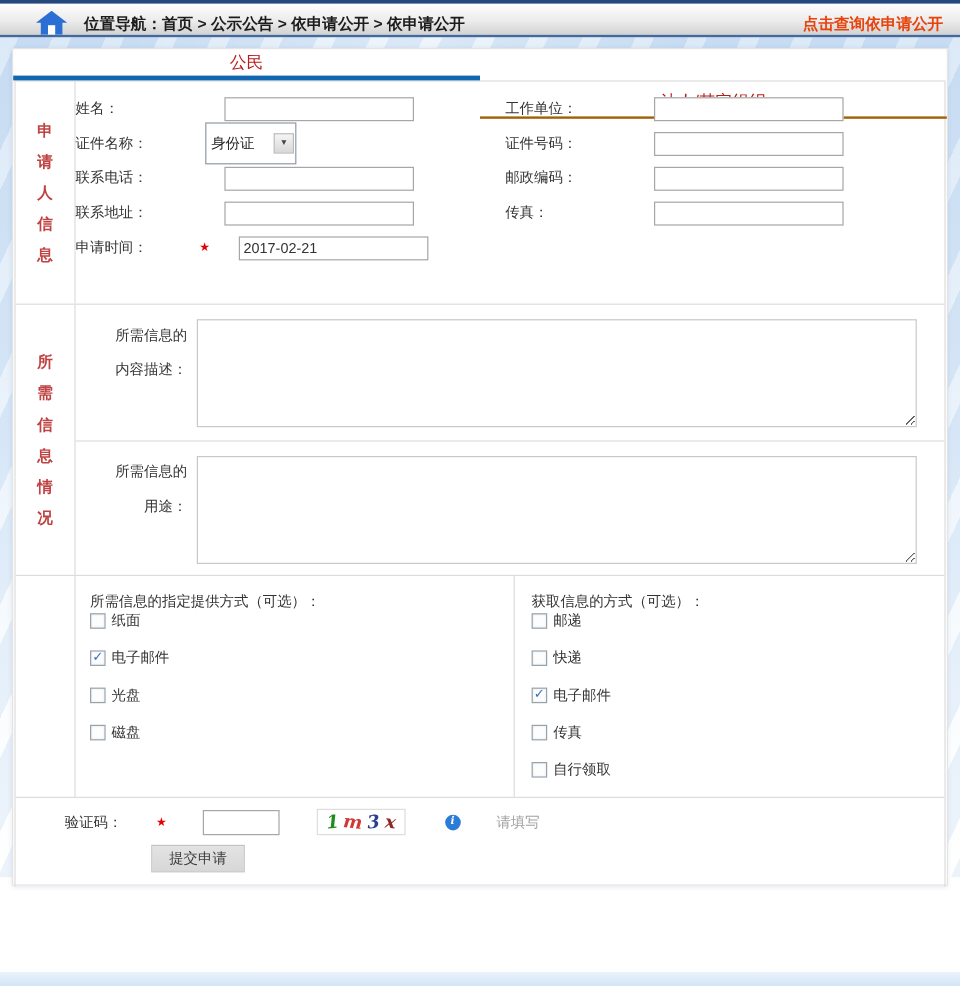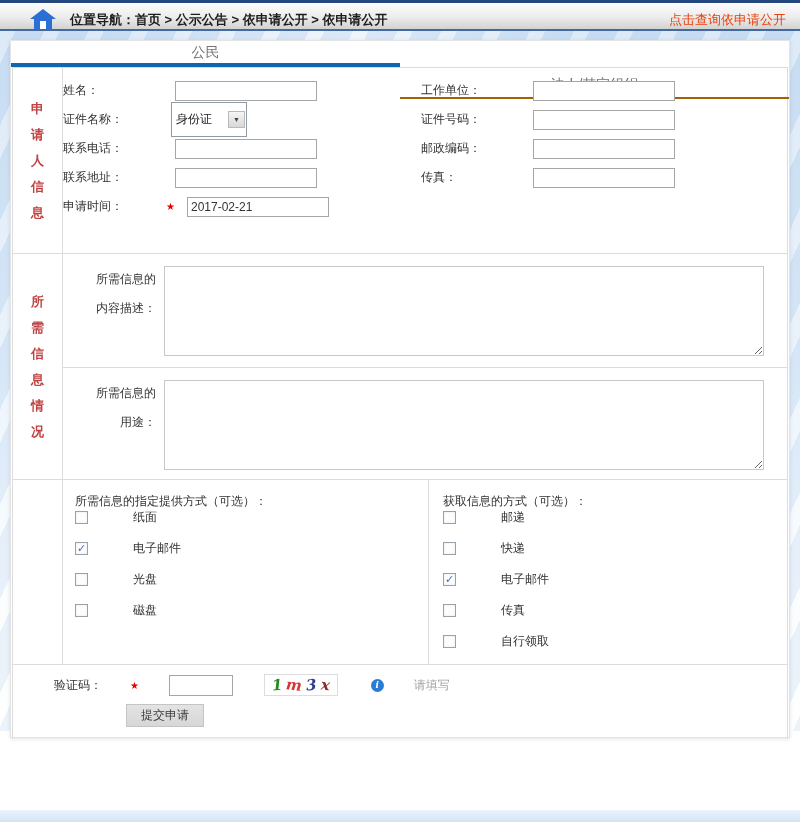--- a/index.html
+++ b/index.html
@@ -12,21 +12,21 @@
 
   
   .top-bar {
     position:absolute; top:0; left:0; width:800px; height:31px;
     border-top:3px solid #24477e; border-bottom:2px solid #44699d;
     background:linear-gradient(180deg,#fdfdfd 0%,#ececec 55%,#d2d2d2 100%);
     display:flex; align-items:flex-end;
   }
   .home-ic { width:26px; height:20px; margin-left:30px; cursor:pointer; }
   .crumb { margin-left:14px; font-size:13px; font-weight:bold; color:#1c1c1c; cursor:pointer; }
-  .query-link { margin-left:auto; margin-right:14px; font-size:13px; font-weight:normal; color:#e8430c; cursor:pointer; }
+  .query-link { margin-left:auto; margin-right:14px; font-size:13px; font-weight:bold; color:#e8430c; cursor:pointer; }
 
   
   .bg-art {
     position:absolute; top:31px; left:0; width:800px; height:700px;
     background:
       repeating-linear-gradient(115deg, rgba(255,255,255,.28) 0 14px, rgba(170,200,235,.22) 14px 40px),
       linear-gradient(100deg, rgba(255,255,255,0) 10%, rgba(255,255,255,.55) 38%, rgba(255,255,255,0) 62%),
       linear-gradient(180deg,#cfe1f4 0%,#e2eefa 45%,#f7fbfe 75%,#ffffff 100%);
   }
   .footer-strip {
@@ -36,21 +36,21 @@
 
   
   .panel {
     position:absolute; top:40px; left:10px; width:780px; height:698px;
     background:#ffffff; border:1px solid #e4e4e4;
     box-shadow:0 1px 4px rgba(60,90,130,.15);
   }
 
   
   .tabs { display:flex; height:26px; }
-  .tab { flex:1; height:26px; text-align:center; font-size:14px; color:#737373; cursor:pointer; }
+  .tab { flex:1; height:26px; text-align:center; font-size:14px; color:#b91c1c; cursor:pointer; }
   .tab .t-in { display:inline-block; padding-top:3px; }
   .tab.active { border-bottom:4px solid #1166b0; }
   .tab.rest   { border-bottom:2px solid #a16207;margin-top:32px; }
 
   .form-table { border-left:1px solid #dcdcdc; border-right:1px solid #dcdcdc; margin:0 1px; }
 
   .v-cell {
     width:50px; flex:0 0 50px; border-right:1px solid #dcdcdc;
     display:flex; flex-direction:column; align-items:center; justify-content:center;
     gap:8px; color:#bf4343; font-size:13px; font-weight:bold;
@@ -58,21 +58,21 @@
 
   
   .sec1 { display:flex; height:186px; border-top:1px solid #dcdcdc; }
   .fields { flex:1; display:flex; padding-top:8px; }
   .fcol-left  { width:358px; }
   .fcol-right { width:368px; }
   .field-row { height:29px; display:flex; align-items:center; }
   .f-label { width:100px; color:#333; }
   .req { color:#e60000; font-size:10px; margin-left:3px; }
   .f-input {
-    margin-left:12px; width:142px; height:20px; border:1px solid #a6a6a6;
+    margin-left:24px; width:158px; height:20px; border:1px solid #a6a6a6;
     background:#fff; padding:0 3px; font-size:12px; font-family:inherit; color:#333;
   }
   .select-box {
     margin-left:8px; width:76px; height:35px; border:1px solid #8f9aa5;
     background:#fff; display:inline-flex; align-items:center; cursor:pointer;
   }
   .sel-text { flex:1; padding-left:4px; font-size:12px; color:#222; }
   .sel-arrow {
     width:17px; height:17px; margin-right:1px; border:1px solid #b9b9b9;
     background:linear-gradient(180deg,#f5f5f5,#d8d8d8);
@@ -97,21 +97,21 @@
   .cb-group-left  { width:366px; flex:0 0 366px; border-right:1px solid #dcdcdc; padding:13px 0 0 12px; }
   .cb-group-right { flex:1; padding:13px 0 0 14px; }
   .cb-title { color:#333; }
   .cb-row { display:flex; align-items:center; height:14px; margin-bottom:17px; cursor:pointer; }
   .cb {
     width:13px; height:13px; border:1px solid #98a2ab; background:#fdfdfd;
     box-shadow:inset 0 0 2px #dee5ea; margin-right:5px;
     display:flex; align-items:center; justify-content:center;
     font-size:11px; line-height:11px; font-weight:bold; color:#3b6fc4;
   }
-  .cb-label { color:#333;margin-left:40px; }
+  .cb-label { color:#333; }
 
   
   .sec4 { border-top:1px solid #dcdcdc; height:75px; padding:8px 0 0 41px; }
   .cap-line { display:flex; align-items:center; height:24px;gap:25px; }
   .cap-label { color:#333; }
   .cap-input { width:64px; height:21px; border:1px solid #a6a6a6; margin-left:5px; padding:0 3px; font-family:inherit; }
   .cap-img {
     margin-left:6px; height:22px; border:1px solid #ddd; background:#fff;
     display:flex; align-items:center; padding:0 5px; cursor:pointer;
   }

